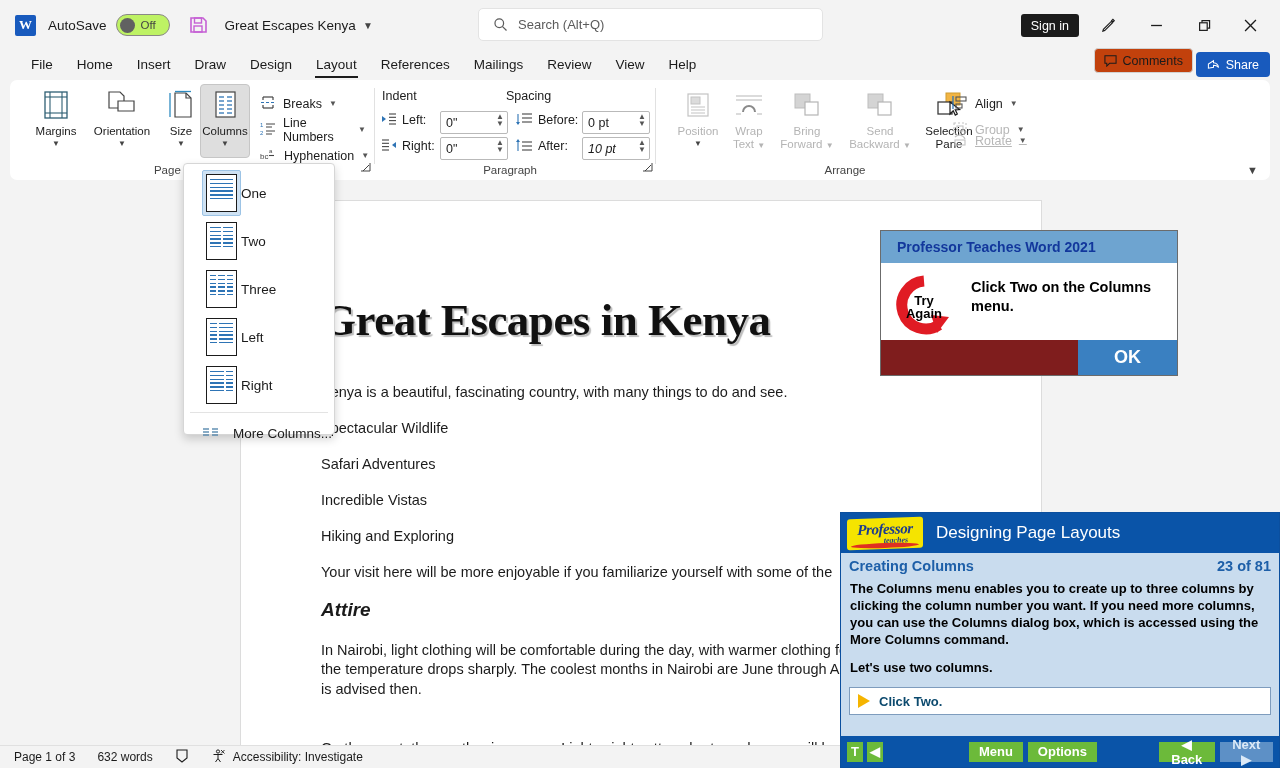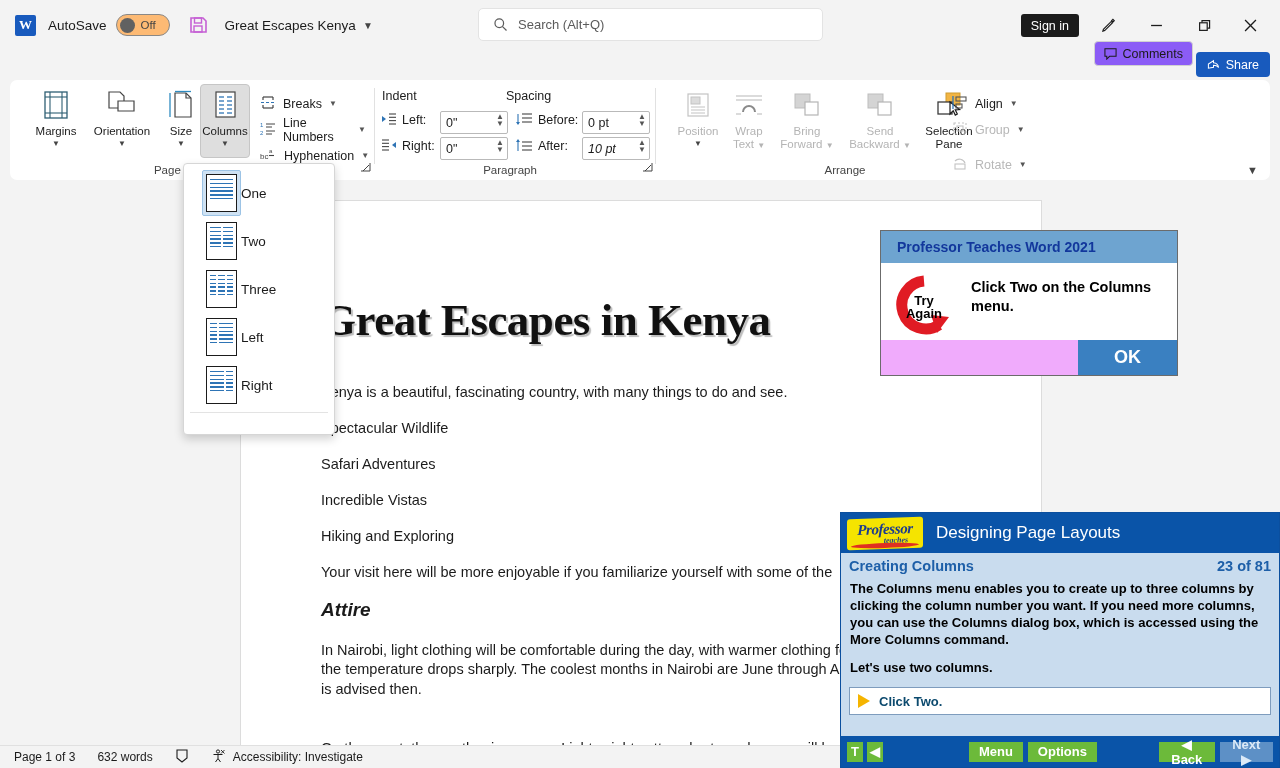--- a/index.html
+++ b/index.html
@@ -18,21 +18,21 @@
   }
   .word-logo {
     width: 21px; height: 21px; margin-left: 15px; margin-right: 12px;
     background: #185abd; border-radius: 2px; color: #fff;
     font-size: 13px; font-weight: bold; display: flex;
     align-items: center; justify-content: center; font-family: "Liberation Serif", serif;
   }
   .autosave-label { font-size: 13.5px; color: #1b1b1b; margin-right: 9px; }
   .toggle {
     width: 54px; height: 22px; border-radius: 11px; border: 1px solid #8a8886;
-    background: #fdba74; display: flex; align-items: center; padding: 0 3px;
+    background: #bef264; display: flex; align-items: center; padding: 0 3px;
     position: relative;
   }
   .toggle .knob { width: 15px; height: 15px; border-radius: 50%; background: #616161; }
   .toggle .tgl-text { font-size: 11.5px; color: #444; margin-left: 6px; }
   .save-icon { margin-left: 18px; width: 20px; height: 20px; }
   .doc-title { font-size: 13.5px; color: #1b1b1b; margin-left: 17px; }
   .chev { font-size: 10px; color: #444; margin-left: 7px; }
   .searchbox {
     position: absolute; left: 478px; top: 8px; width: 345px; height: 33px;
     background: #fff; border: 1px solid #e3e3e3; border-radius: 5px;
@@ -59,22 +59,22 @@
   .tab {
     font-size: 13.5px; color: #1b1b1b; padding: 3px 12px 4px 12px;
     cursor: pointer; position: relative; white-space: nowrap;
   }
   .tab.active { color: #1b1b1b; font-weight: normal; }
   .tab.active::after {
     content: ''; position: absolute; left: 11px; right: 11px; bottom: -2px;
     height: 2px; background: #1b1b1b;
   }
   .comments-btn {
-    position: absolute; right: 87px; top: 41px; height: 25px;
-    border: 1px solid #d1d1d1; background: #8b5cf6; border-radius: 4px;
+    position: absolute; right: 87px; top: 48px; height: 25px;
+    border: 1px solid #d1d1d1; background: #c2410c; border-radius: 4px;
     display: flex; align-items: center; gap: 6px; padding: 0 9px;
     font-size: 12.5px; color: #1b1b1b; cursor: pointer;
     font-family: "Liberation Sans", sans-serif;
   }
   .share-btn {
     position: absolute; right: 10px; top: 52px; height: 25px;
     background: #185abd; border: none; border-radius: 4px; color: #fff;
     display: flex; align-items: center; gap: 6px; padding: 0 11px;
     font-size: 12.5px; cursor: pointer; font-family: "Liberation Sans", sans-serif;
   }
@@ -205,21 +205,21 @@
   .pt-modal-body {
     height: 77px; background: #fff; display: flex; align-items: flex-start;
     padding: 12px 14px 0 10px; gap: 14px;
   }
   .tryagain { width: 66px; height: 62px; flex-shrink: 0; }
   .pt-modal-msg {
     font-size: 14.5px; font-weight: bold; color: #000; line-height: 1.28;
     padding-top: 3px;
   }
   .pt-modal-footer {
-    height: 35px; background: #f0abfc; position: relative;
+    height: 35px; background: #7f1d1d; position: relative;
   }
   .pt-ok {
     position: absolute; right: 0; top: 0; width: 99px; height: 35px;
     background: #3a80c1; color: #fff; font-size: 18px; font-weight: bold;
     display: flex; align-items: center; justify-content: center; cursor: pointer;
     border: none; font-family: "Liberation Sans", sans-serif;
   }
 
   
   .pt-panel {
@@ -333,20 +333,33 @@
       </svg>
     </div>
     <div class="win-btn" style="right:12px;">
       <svg width="13" height="13" viewBox="0 0 12 12">
         <line x1="1" y1="1" x2="11" y2="11" stroke="#1b1b1b" stroke-width="1.2"></line>
         <line x1="11" y1="1" x2="1" y2="11" stroke="#1b1b1b" stroke-width="1.2"></line>
       </svg>
     </div>
   </div>
 
+  <div class="tabbar">
+    <div class="tab">File</div>
+    <div class="tab">Home</div>
+    <div class="tab">Insert</div>
+    <div class="tab">Draw</div>
+    <div class="tab">Design</div>
+    <div class="tab active">Layout</div>
+    <div class="tab">References</div>
+    <div class="tab">Mailings</div>
+    <div class="tab">Review</div>
+    <div class="tab">View</div>
+    <div class="tab">Help</div>
+  </div>
 
   <button class="comments-btn">
     <svg width="13" height="13" viewBox="0 0 14 14">
       <path d="M1 2h12v8H6l-3 3v-3H1z" fill="none" stroke="#1b1b1b" stroke-width="1.1"></path>
     </svg>
     <span>Comments</span>
   </button>
   <button class="share-btn">
     <svg width="13" height="13" viewBox="0 0 14 14">
       <path d="M1.5 11V6.5L7 3v2.2c3 .2 5 2 5.5 5-1.3-1.7-3-2.4-5.5-2.4V10z" fill="none" stroke="#fff" stroke-width="1.1"></path>
@@ -632,21 +645,21 @@
           <span>
             <svg width="16" height="15" viewBox="0 0 16 15">
               <rect x="2" y="2" width="12" height="11" fill="none" stroke="#c3c3c3" stroke-width="1.1" stroke-dasharray="2 2"></rect>
               <rect x="5" y="5" width="6" height="5" fill="none" stroke="#c3c3c3" stroke-width="1.1"></rect>
             </svg>
           </span>
           <span>Group</span>
           <span class="caret">▼</span>
         </div>
 
-        <div class="smallbtn dim" style="left:288px; top:72px;">
+        <div class="smallbtn dim" style="left:288px; top:48px;text-decoration:underline;">
           <span>
             <svg width="16" height="15" viewBox="0 0 16 15">
               <path d="M3 5a6 6 0 0110 2" fill="none" stroke="#c3c3c3" stroke-width="1.2"></path>
               <rect x="3" y="8" width="10" height="5" fill="none" stroke="#c3c3c3" stroke-width="1.1"></rect>
             </svg>
           </span>
           <span>Rotate</span>
           <span class="caret">▼</span>
         </div>
 
@@ -782,20 +795,33 @@
               <div class="col-line"></div>
               <div class="col-line"></div>
               <div class="col-line"></div>
               <div class="col-line"></div>
             </div>
         </div>
       </div>
       <span class="col-label">Right</span>
     </div>
     <div class="col-sep"></div>
+    <div class="col-more">
+      <span>
+        <svg width="16" height="12" viewBox="0 0 16 12">
+          <line x1="0" y1="3" x2="6" y2="3" stroke="#4a7fa8" stroke-width="1.3"></line>
+          <line x1="0" y1="6" x2="6" y2="6" stroke="#4a7fa8" stroke-width="1.3"></line>
+          <line x1="0" y1="9" x2="6" y2="9" stroke="#4a7fa8" stroke-width="1.3"></line>
+          <line x1="9" y1="3" x2="15" y2="3" stroke="#4a7fa8" stroke-width="1.3"></line>
+          <line x1="9" y1="6" x2="15" y2="6" stroke="#4a7fa8" stroke-width="1.3"></line>
+          <line x1="9" y1="9" x2="15" y2="9" stroke="#4a7fa8" stroke-width="1.3"></line>
+        </svg>
+      </span>
+      <span>More Columns...</span>
+    </div>
   </div>
 
   <div class="pt-modal">
     <div class="pt-modal-title">Professor Teaches Word 2021</div>
     <div class="pt-modal-body">
       <span class="tryagain">
         <svg width="66" height="62" viewBox="0 0 66 62">
           <path d="M33 6 A24 24 0 1 0 48 50" fill="none" stroke="#e01b24" stroke-width="11" stroke-linecap="butt"></path>
           <path d="M40 40 L58 42 L46 58 Z" fill="#e01b24"></path>
           <text x="33" y="30" font-size="13" font-weight="bold" text-anchor="middle" fill="#000" font-family="Liberation Sans">Try</text>

